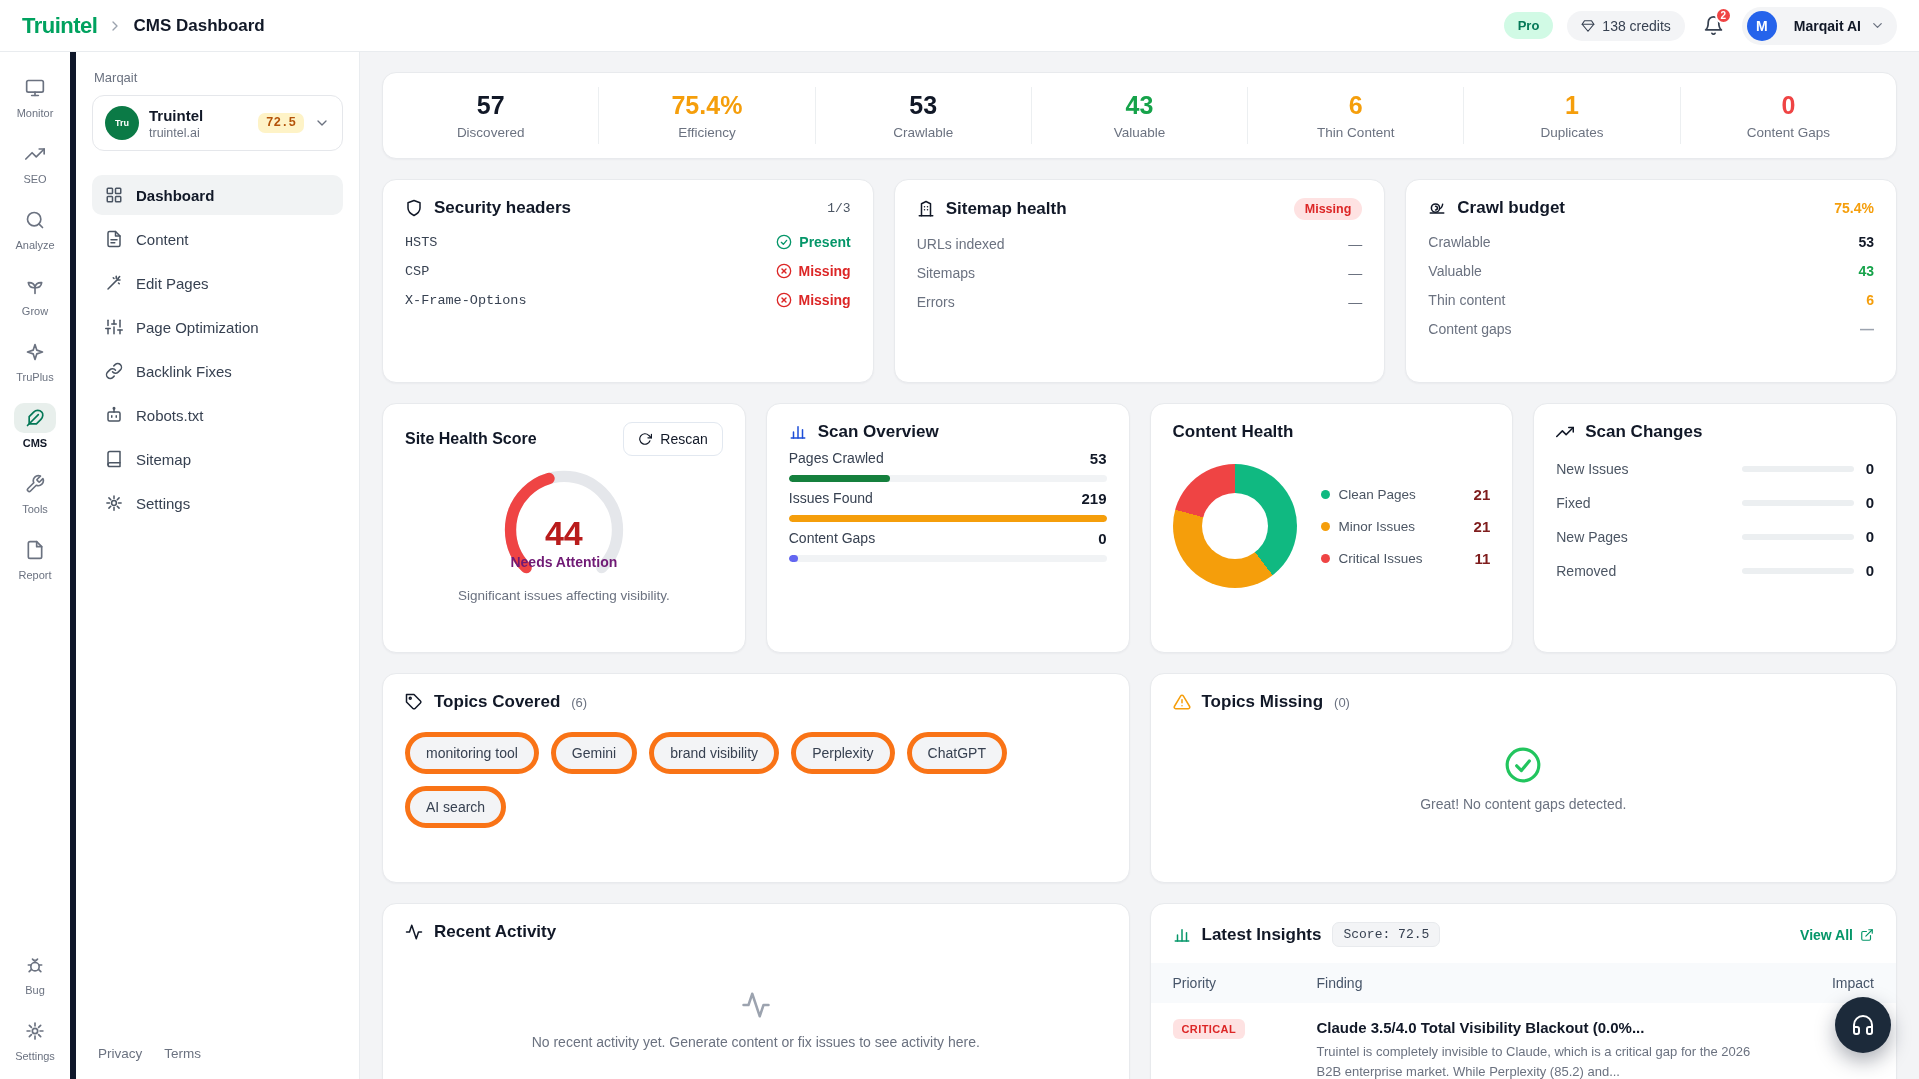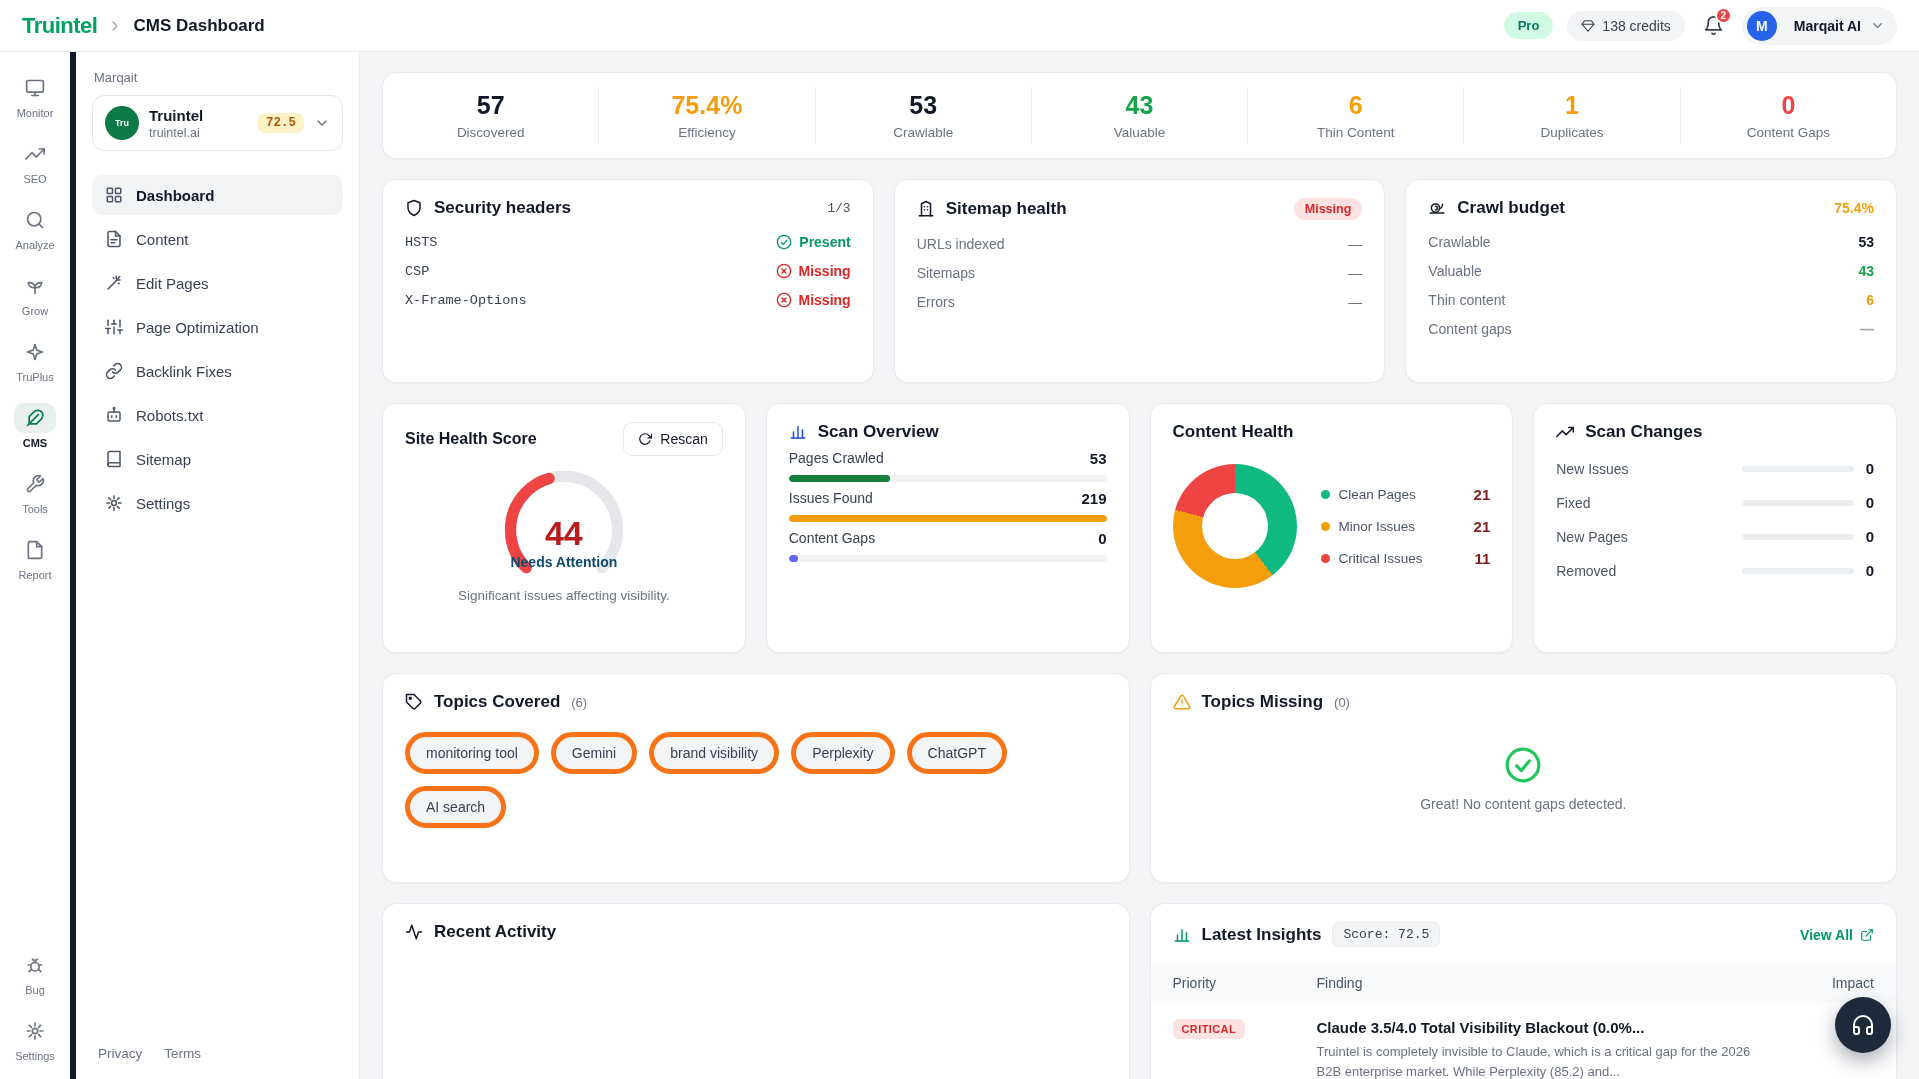--- a/index.html
+++ b/index.html
@@ -84,21 +84,21 @@
   .kv-value { font-weight:bold; }
   .mono { font-family:"Liberation Mono", monospace; color:#374151; font-size:13.5px; }
   .status { display:flex; align-items:center; gap:7px; font-size:14px; font-weight:bold; }
   .status.ok { color:#059669; }
   .status.bad { color:#dc2626; }
 
   
   .rescan-btn { display:flex; align-items:center; gap:8px; border:1px solid #e2e8f0; background:#fff; border-radius:9px; padding:8px 14px; font-size:14px; color:#111827; font-family:inherit; cursor:pointer; }
   .gauge-wrap { position:relative; width:176px; margin:10px auto 0; }
   .gauge-score { position:absolute; left:0; right:0; top:48px; text-align:center; font-size:34px; font-weight:bold; color:#b91c1c; }
-  .gauge-status { position:absolute; left:0; right:0; top:88px; text-align:center; font-size:14px; font-weight:bold; color:#0c4a6e; }
+  .gauge-status { position:absolute; left:0; right:0; top:88px; text-align:center; font-size:14px; font-weight:bold; color:#701a75; }
   .gauge-caption { text-align:center; font-size:13.5px; color:#6b7280; margin-top:14px; }
 
   
   .bar-row { margin-top:8px; }
   .bar-row-top { display:flex; justify-content:space-between; font-size:14px; margin-bottom:8px; }
   .bar-row-top .lbl { color:#374151; }
   .bar-row-top .val { font-weight:bold; font-size:15px; }
   .track { height:7px; background:#f1f3f5; border-radius:999px; overflow:hidden; }
   .fill { height:100%; border-radius:999px; }
 
@@ -708,20 +708,26 @@
     </div>
 
     <div class="rowlast">
       <section class="card card-pad">
         <div class="card-head">
           <svg class="ic" width="18" height="18" viewBox="0 0 24 24">
               <polyline points="22 12 18 12 15 21 9 3 6 12 2 12"></polyline>
             </svg>
           <span class="card-title">Recent Activity</span>
         </div>
+        <div class="activity-empty">
+          <svg class="ic ghost" width="30" height="30" viewBox="0 0 24 24">
+              <polyline points="22 12 18 12 15 21 9 3 6 12 2 12"></polyline>
+            </svg>
+          <span>No recent activity yet. Generate content or fix issues to see activity here.</span>
+        </div>
       </section>
 
       <section class="card" style="overflow:hidden">
         <div class="card-head" style="padding:18px 22px 0">
           <svg class="ic" style="color:#059669" width="18" height="18" viewBox="0 0 24 24">
               <line x1="6" y1="20" x2="6" y2="12"></line>
               <line x1="12" y1="20" x2="12" y2="5"></line>
               <line x1="18" y1="20" x2="18" y2="9"></line>
               <line x1="3" y1="20" x2="21" y2="20"></line>
             </svg>

